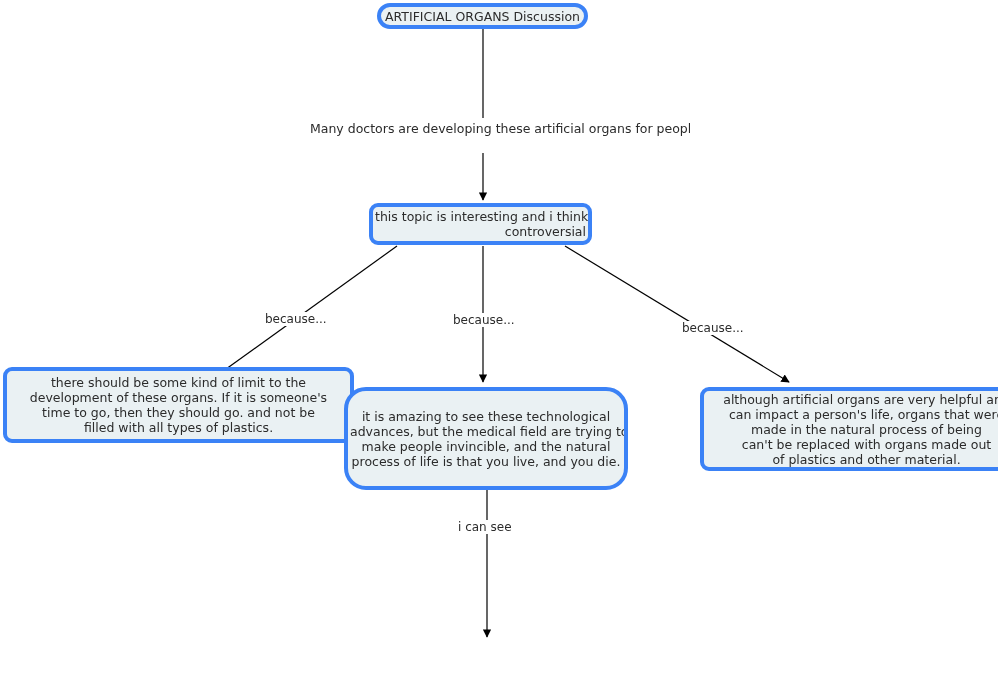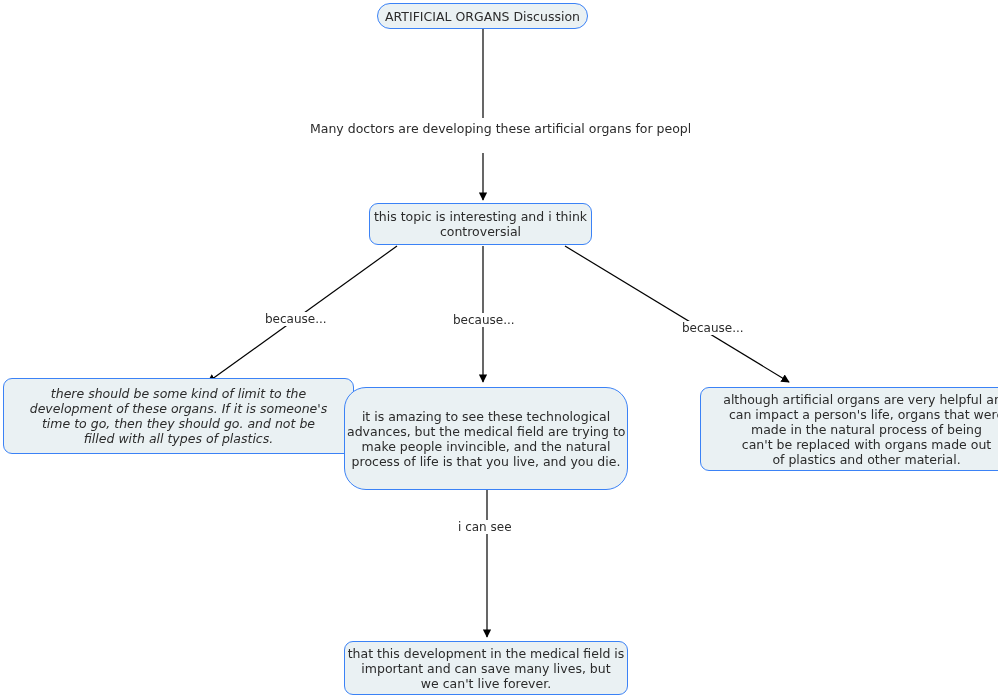--- a/index.html
+++ b/index.html
@@ -35,21 +35,21 @@
     z-index: 1;
     pointer-events: none;
   }
 
   
   .node {
     position: absolute;
     z-index: 3;
     box-sizing: border-box;
     background: #eaf1f3;
-    border: 1px solid #3b82f6;
+    border: 4px solid #3b82f6;
     border-radius: 9px;
     color: #2b2b2b;
     text-align: center;
     overflow: hidden;
     white-space: pre;
     display: flex;
     align-items: center;
     justify-content: center;
     line-height: 15px;
     font-size: 12.5px;
@@ -67,27 +67,27 @@
     width: 211px;
     height: 26px;
     border-radius: 13px;
     font-size: 12.5px;
   }
   .node.topic {
     left: 369px;
     top: 203px;
     width: 223px;
     height: 42px;
+    text-align: right;
   }
   .node.leaf-left {
     left: 3px;
-    top: 378px;
+    top: 367px;
     width: 351px;
     height: 76px;
-    font-style: italic;
   }
   .node.leaf-mid {
     left: 344px;
     top: 387px;
     width: 284px;
     height: 103px;
     border-radius: 22px;
   }
   .node.leaf-right {
     left: 700px;
@@ -188,19 +188,14 @@
   </div>
 
   <div class="node leaf-right">
     <span class="node-inner">although artificial organs are very helpful and
 can impact a person's life, organs that were
 made in the natural process of being
 can't be replaced with organs made out
 of plastics and other material.</span>
   </div>
 
-  <div class="node bottom">
-    <span class="node-inner">that this development in the medical field is
-important and can save many lives, but
-we can't live forever.</span>
-  </div>
 
 </div>
 
 </body></html>

